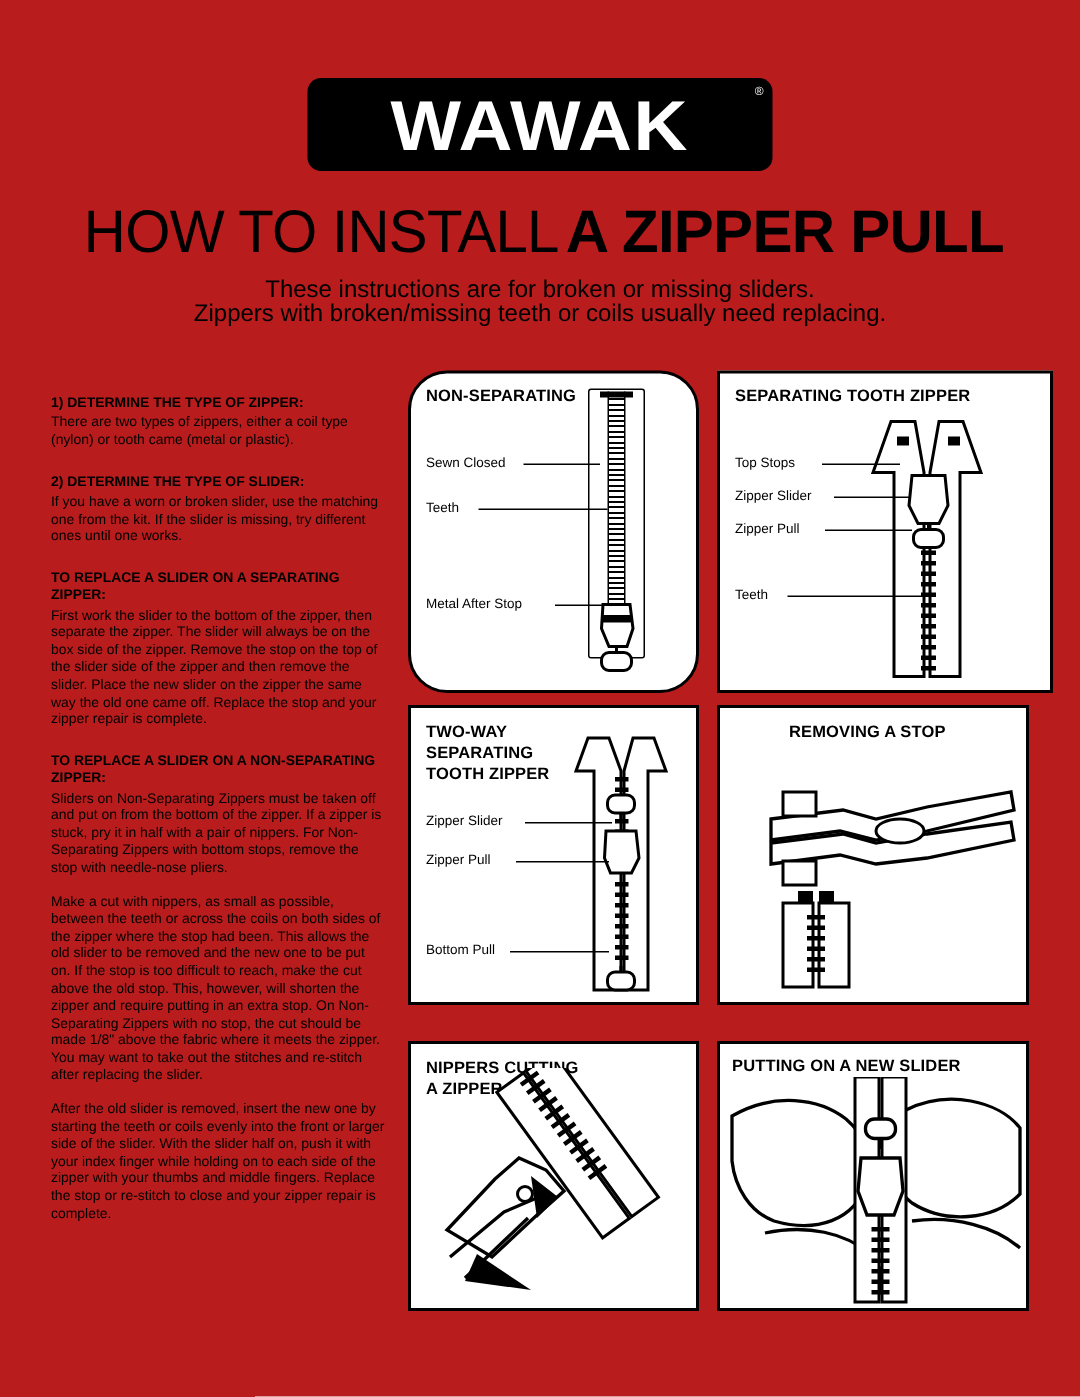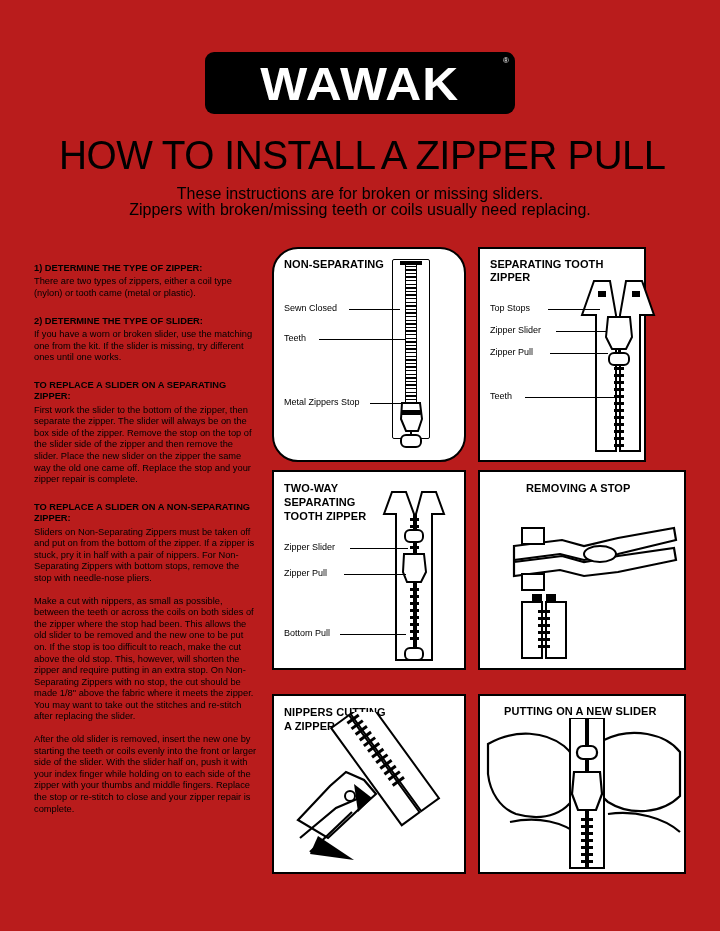--- a/index.html
+++ b/index.html
@@ -64,21 +64,21 @@
     line-height: 44px;
     white-space: nowrap;
   }
   .headline .thin {
     font-weight: normal;
     letter-spacing: -0.5px;
     transform: scaleX(0.97);
     display: inline-block;
   }
   .headline .bold {
-    font-weight: normal;
+    font-weight: bold;
     letter-spacing: -0.5px;
   }
   .subhead {
     position: absolute;
     left: 0;
     top: 186px;
     width: 720px;
     text-align: center;
     font-size: 16px;
     line-height: 16px;
@@ -216,25 +216,25 @@
     </svg>
 
     <div class="blackshape" style="left:127px; top:161px; width:20px; height:5px; border-radius:1px;"></div>
 
     <div class="callout" style="left:10px; top:54px;">Sewn Closed</div>
     <div class="lead" style="left:75px; top:60px; width:51px;"></div>
 
     <div class="callout" style="left:10px; top:84px;">Teeth</div>
     <div class="lead" style="left:45px; top:90px; width:86px;"></div>
 
-    <div class="callout" style="left:10px; top:148px;">Metal Zippers Stop</div>
+    <div class="callout" style="left:10px; top:148px;">Metal After Stop</div>
     <div class="lead" style="left:96px; top:154px; width:32px;"></div>
   </div>
 
-  <div class="panel" style="left:478px; top:247px; width:168px; height:215px;">
+  <div class="panel" style="left:478px; top:247px; width:224px; height:215px;">
     <div class="panel-title" style="left:10px; top:9px;">SEPARATING TOOTH ZIPPER</div>
 
     <svg style="position:absolute; left:96px; top:26px;" width="104" height="180" viewBox="0 0 104 180">
 
       <path d="M34 6 L18 6 L6 40 L20 40 L20 176 L40 176 L40 40 Z" fill="#fff" stroke="#000" stroke-width="2"></path>
 
       <path d="M50 6 L66 6 L78 40 L64 40 L64 176 L44 176 L44 40 Z" fill="#fff" stroke="#000" stroke-width="2"></path>
 
       <g fill="#000">
         <rect x="38" y="92" width="10" height="3"></rect>
@@ -374,21 +374,21 @@
       <path d="M18 108 L50 74 L66 60 L84 68 L96 82 L78 98 L48 126 Z" fill="#fff" stroke="#000" stroke-width="2.2"></path>
       <path d="M20 126 L56 96 L84 84" fill="none" stroke="#000" stroke-width="2.2"></path>
       <path d="M30 140 L72 100" fill="none" stroke="#000" stroke-width="2.2"></path>
       <path d="M74 72 L92 86 L78 100 Z" fill="#000"></path>
       <path d="M38 124 L74 148 L30 142 Z" fill="#000"></path>
       <circle cx="70" cy="84" r="5" fill="#fff" stroke="#000" stroke-width="2"></circle>
     </svg>
   </div>
 
   <div class="panel" style="left:478px; top:694px; width:208px; height:180px;">
-    <div class="panel-title" style="left:24px; top:9px;">PUTTING ON A NEW SLIDER</div>
+    <div class="panel-title" style="left:8px; top:9px;">PUTTING ON A NEW SLIDER</div>
 
     <svg style="position:absolute; left:6px; top:22px;" width="196" height="152" viewBox="0 0 196 152">
 
       <path d="M2 26 C30 10 60 14 78 28 C92 40 96 56 92 70 C84 96 58 104 30 96 C14 90 4 74 2 56 Z" fill="#fff" stroke="#000" stroke-width="2.2"></path>
       <path d="M118 22 C146 8 180 16 194 34 L194 78 C176 96 144 98 122 84 C106 72 104 44 118 22 Z" fill="#fff" stroke="#000" stroke-width="2.2"></path>
       <path d="M24 104 C52 98 78 104 94 118 C104 128 104 142 96 150" fill="#fff" stroke="#000" stroke-width="2.2"></path>
       <path d="M122 96 C150 92 178 100 194 114" fill="#fff" stroke="#000" stroke-width="2.2"></path>
 
       <rect x="84" y="0" width="16" height="150" fill="#fff" stroke="#000" stroke-width="2"></rect>
       <rect x="102" y="0" width="16" height="150" fill="#fff" stroke="#000" stroke-width="2"></rect>

